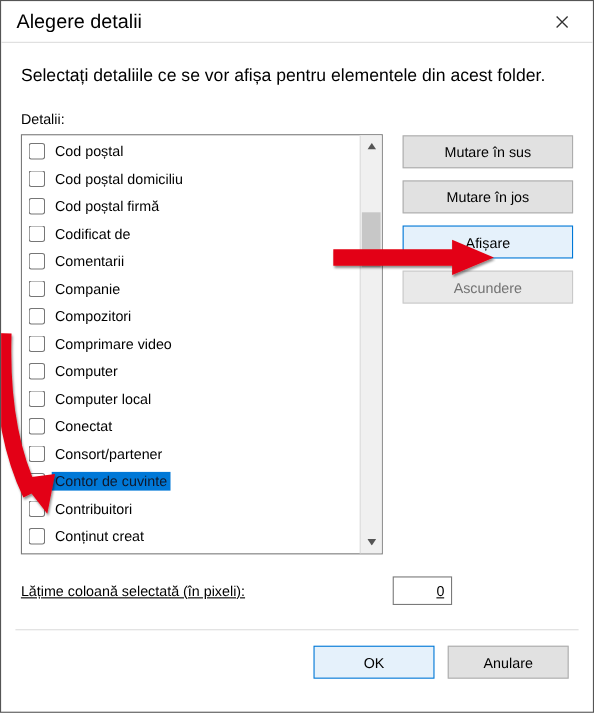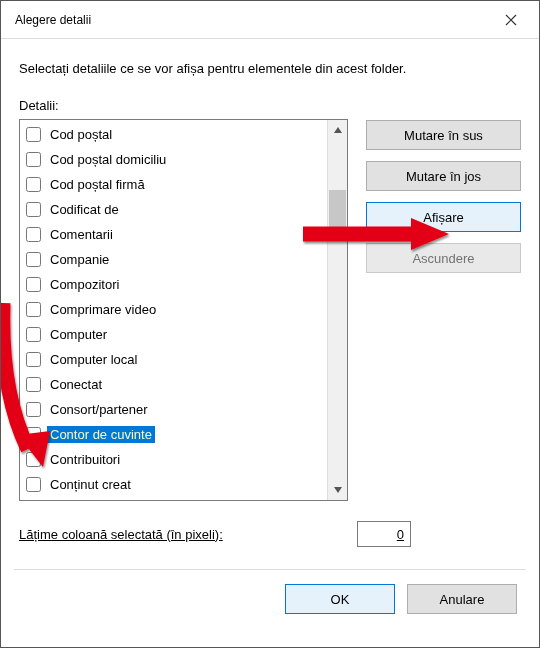--- a/index.html
+++ b/index.html
@@ -14,39 +14,39 @@
       overflow: hidden;
       border: 1px solid #555;
       position: relative;
     }
     .titlebar {
       height: 38px;
       display: flex;
       align-items: center;
       padding: 0 6px 0 14px;
       border-bottom: 1px solid #ddd;
-      font-size: 12px;
+      font-size: 18px;
     }
     .titlebar .title { flex: 1; }
     .close-btn {
       width: 44px;
       height: 30px;
       display: flex;
       align-items: center;
       justify-content: center;
       font-size: 17px;
       color: #333;
       font-family: Arial, sans-serif;
     }
     .content {
       padding: 14px 18px 14px 18px;
     }
     .instructions {
       margin: 8px 0 22px 0;
-      font-size: 13px;
+      font-size: 16px;
     }
     .details-label { font-size: 13px; margin-bottom: 6px; }
     .main-area { display: flex; gap: 18px; }
     .listbox-wrap { flex: 1; height: 382px; }
     .listbox {
       border: 1px solid #7a7a7a;
       height: 100%;
       display: flex;
     }
     .list { flex: 1; overflow: hidden; padding: 2px 0; }
@@ -56,21 +56,21 @@
       height: 25px;
       padding-left: 4px;
       font-size: 13px;
     }
     .item input[type=checkbox] {
       width: 15px; height: 15px; margin: 0 6px 0 2px;
     }
     .item .label { padding: 1px 3px; text-align: right; }
     .item.selected .label {
       background: #0078d7;
-      color: #fef9c3;
+      color: #0f172a;
     }
     .scrollbar {
       width: 20px;
       background: #f0f0f0;
       border-left: 1px solid #ddd;
       position: relative;
     }
     .sb-arrow {
       position:absolute; left:0; right:0;
       height: 20px;

